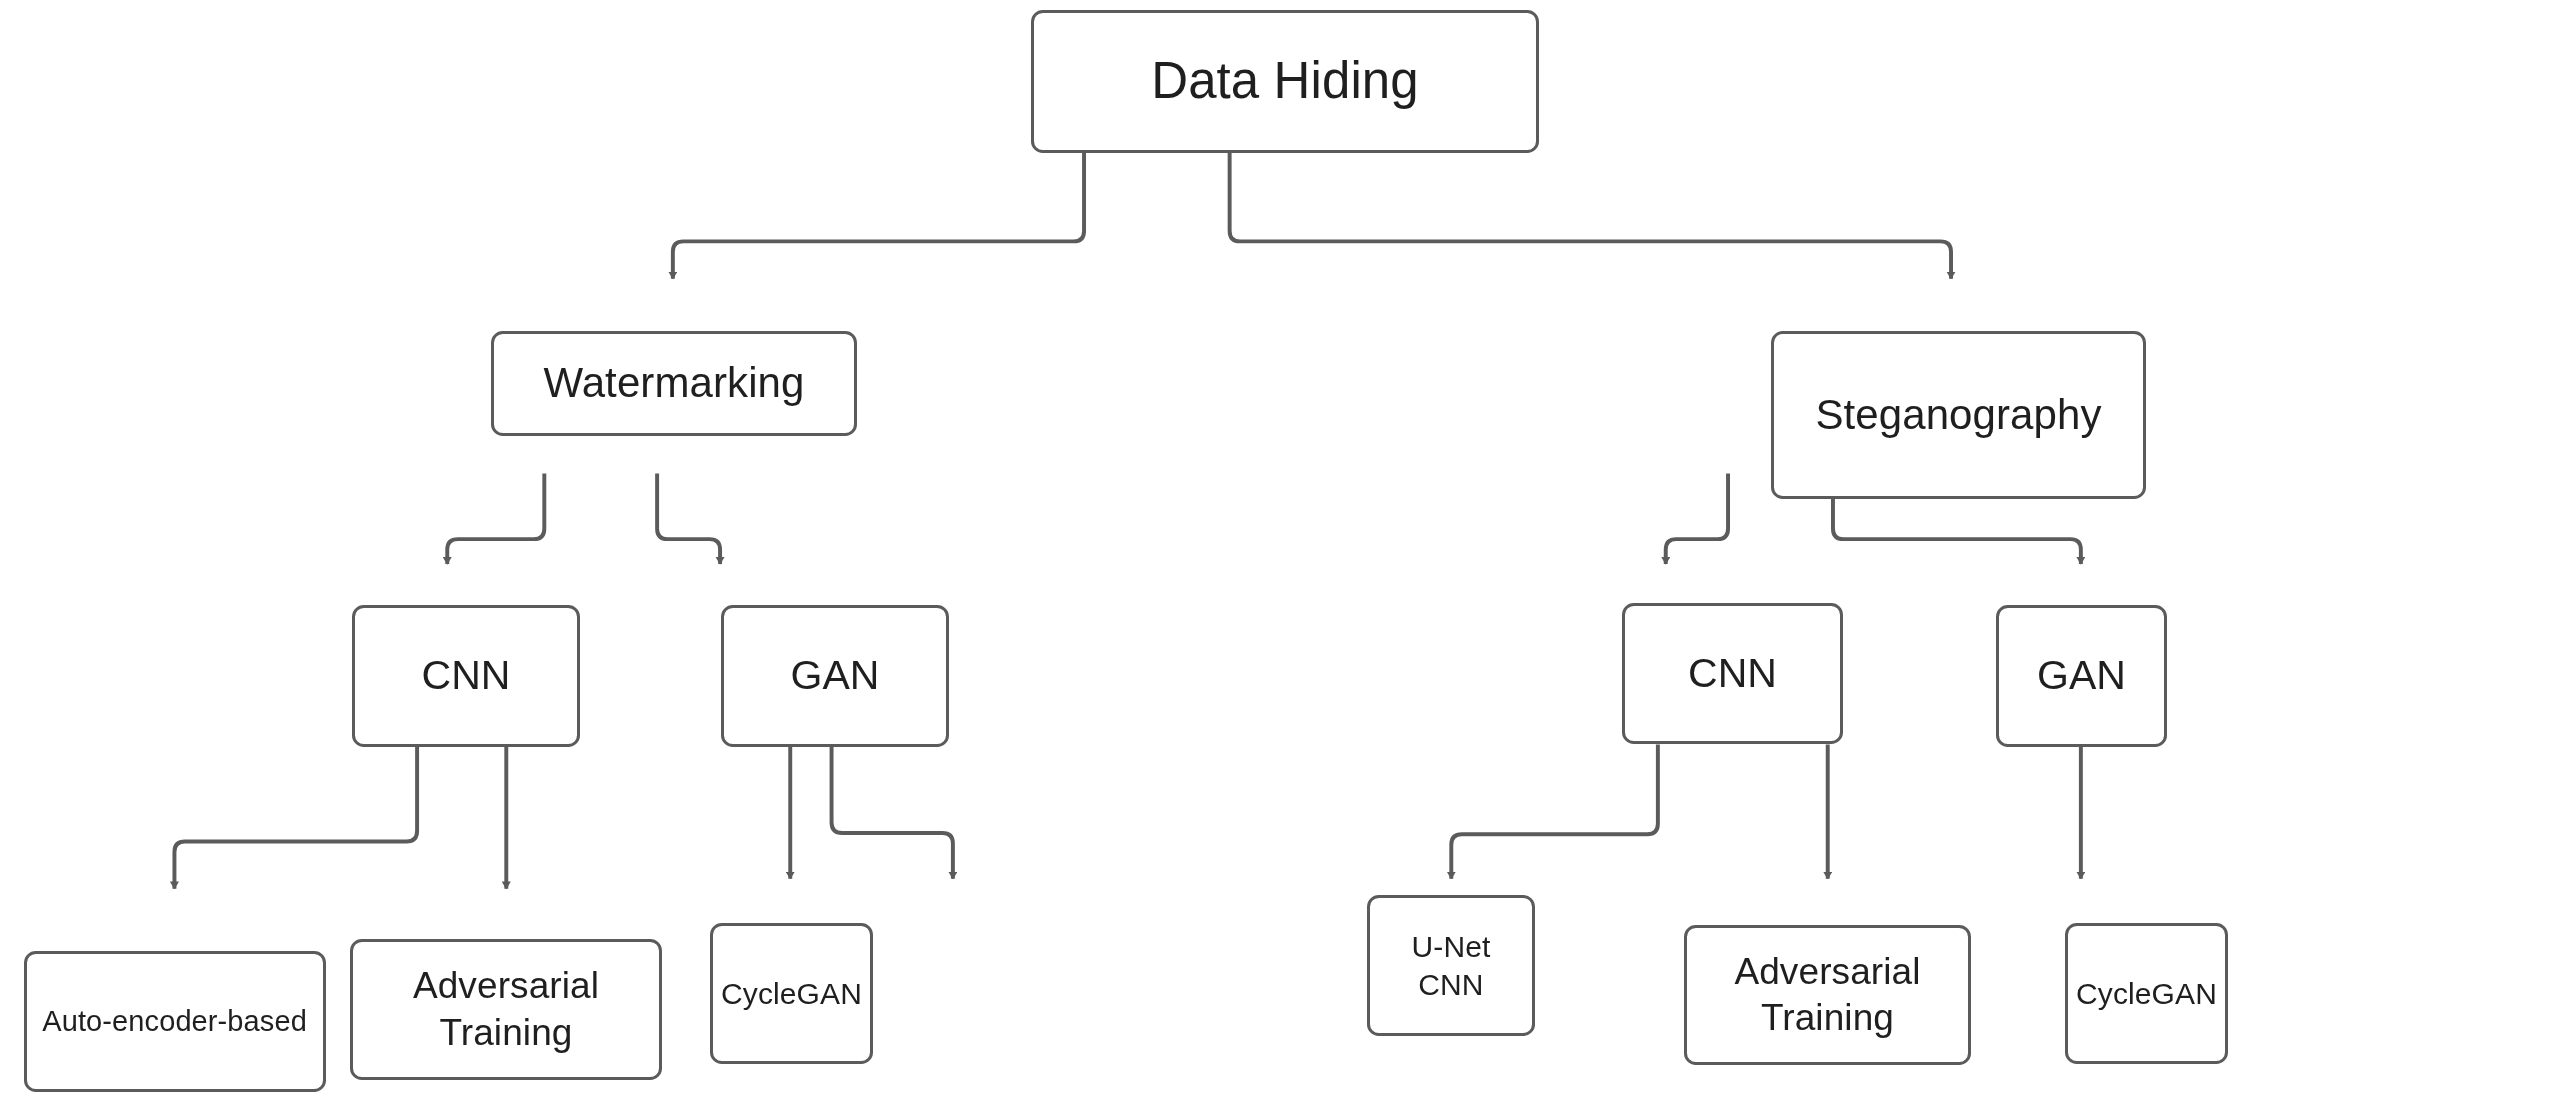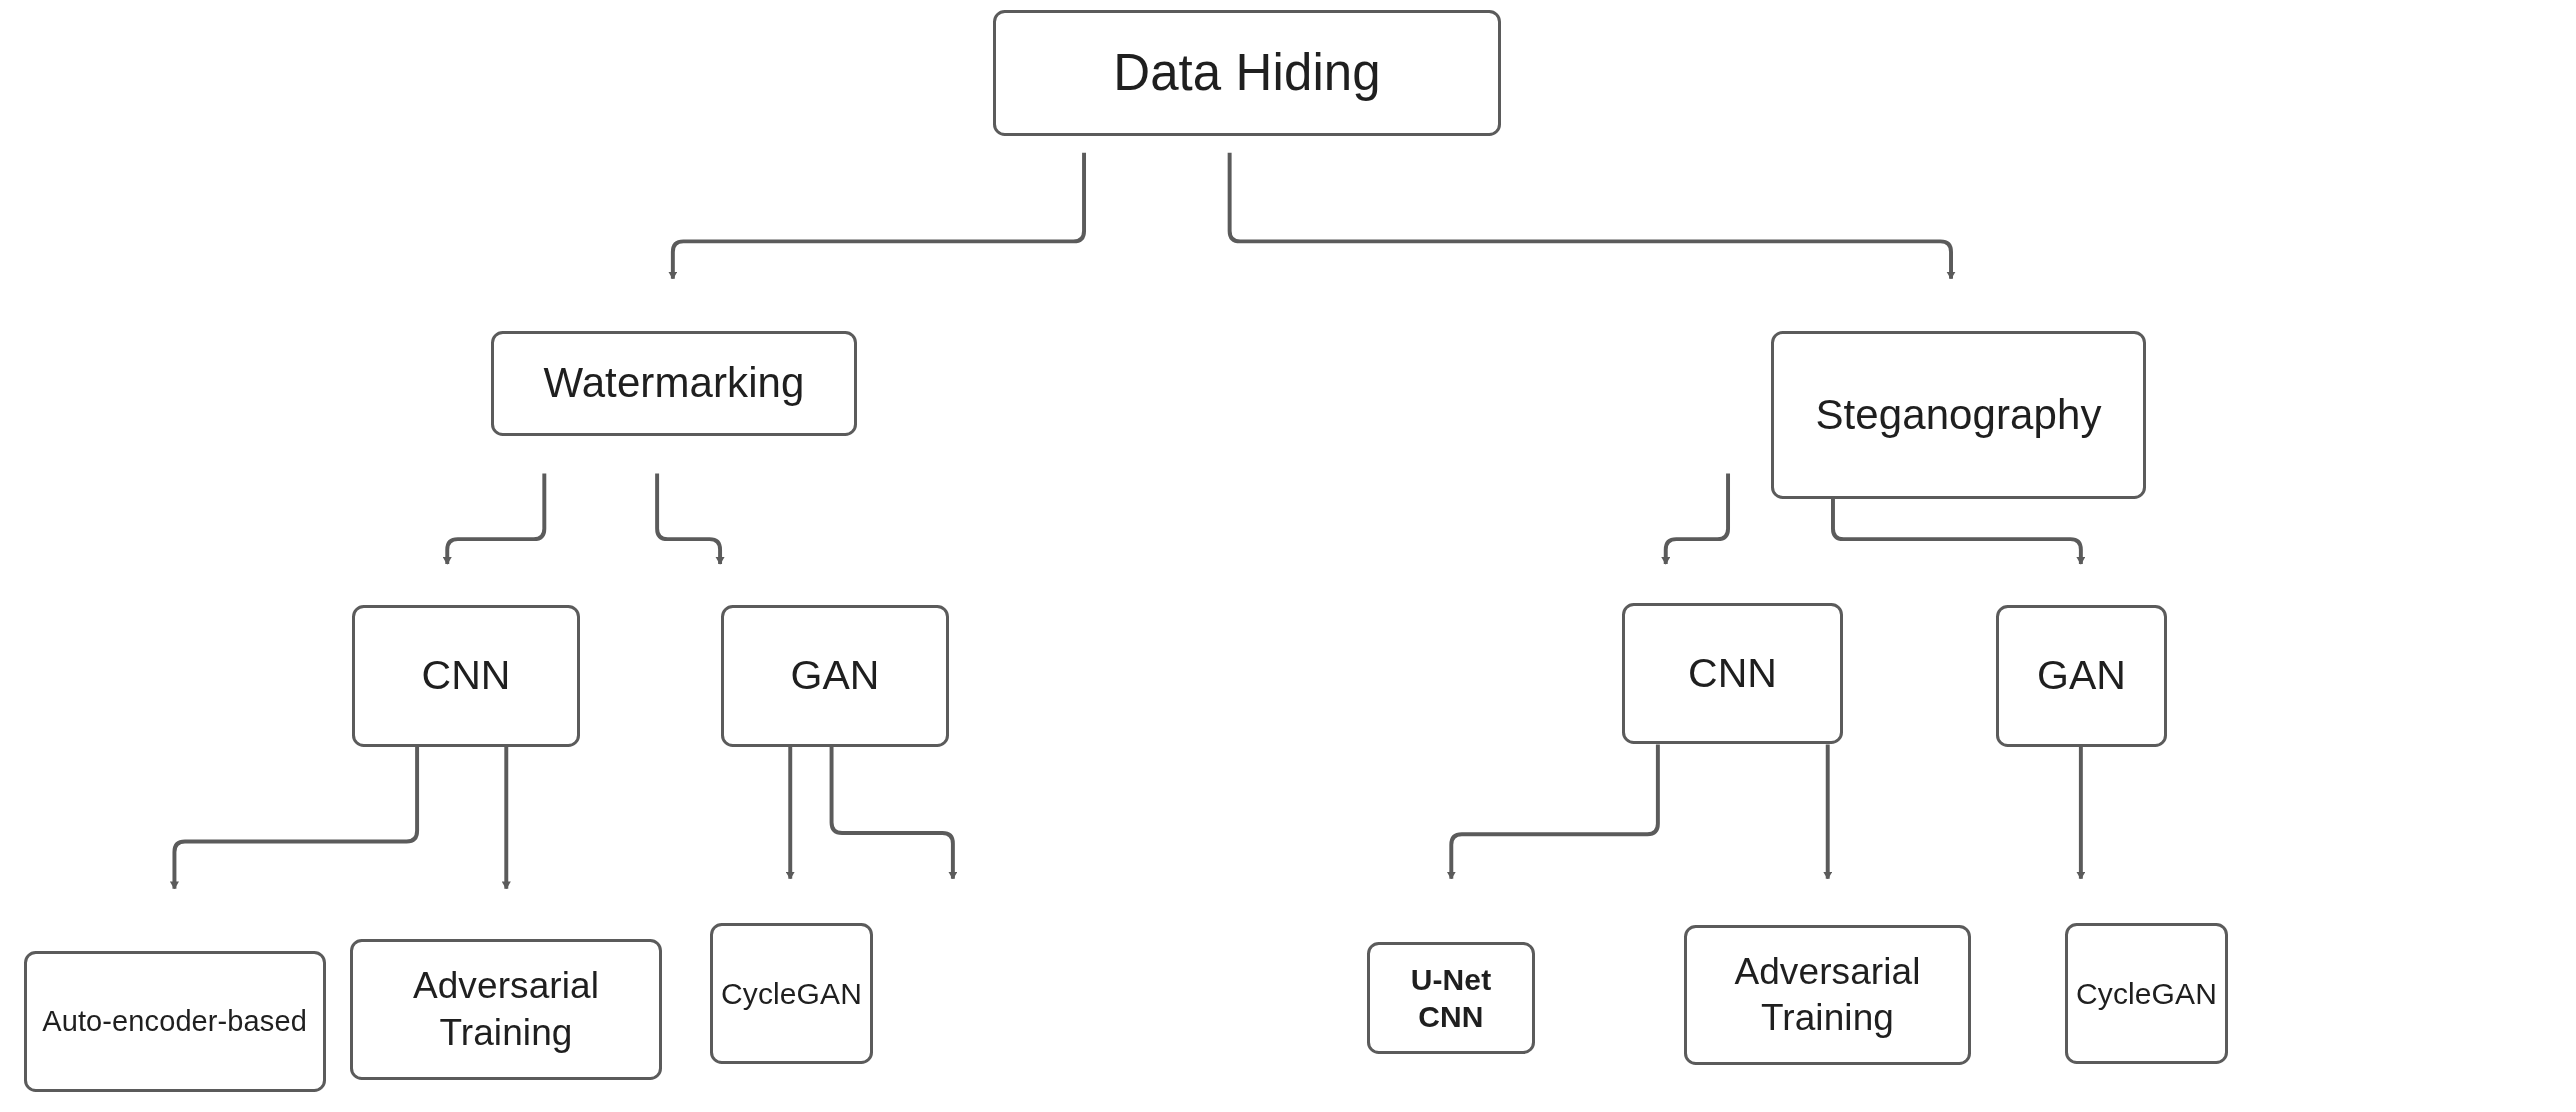--- a/index.html
+++ b/index.html
@@ -62,21 +62,21 @@
       <path d="M1268,1138 L1268,1254 Q1268,1270 1284,1270 L1437,1270 Q1453,1270 1453,1286 L1453,1340" marker-end="url(#arrow)"></path>
 
       <path d="M2528,1135 L2528,1256 Q2528,1272 2512,1272 L2229,1272 Q2213,1272 2213,1288 L2213,1340" marker-end="url(#arrow)"></path>
 
       <path d="M2787,1135 L2787,1340" marker-end="url(#arrow)"></path>
 
       <path d="M3173,1138 L3173,1340" marker-end="url(#arrow)"></path>
     </g>
   </svg>
 
-  <div class="node n-root" style="left:993px;top:9.8px;width:508px;height:126px;">
+  <div class="node n-root" style="left:1031px;top:9.8px;width:508px;height:143px;">
     <span>Data Hiding</span>
   </div>
 
   <div class="node n-l2" style="left:491px;top:331px;width:366px;height:105px;">
     <span>Watermarking</span>
   </div>
 
   <div class="node n-l2" style="left:1771px;top:331px;width:375px;height:168px;">
     <span>Steganography</span>
   </div>
@@ -105,21 +105,21 @@
   <div class="node n-leaf" style="left:350px;top:939px;width:312px;height:141px;flex-direction:column;">
     <span>Adversarial</span>
     <span>Training</span>
   </div>
 
   <div class="node n-leaf-sm" style="left:710px;top:923px;width:163px;height:141px;">
     <span>CycleGAN</span>
   </div>
 
 
-  <div class="node n-leaf-sm" style="left:1367px;top:942px;width:168px;height:112px;font-weight:bold;">
+  <div class="node n-leaf-sm" style="left:1367px;top:895px;width:168px;height:141px;">
     <span>U-Net CNN</span>
   </div>
 
   <div class="node n-leaf" style="left:1684px;top:925px;width:287px;height:140px;flex-direction:column;">
     <span>Adversarial</span>
     <span>Training</span>
   </div>
 
   <div class="node n-leaf-sm" style="left:2065px;top:923px;width:163px;height:141px;">
     <span>CycleGAN</span>

